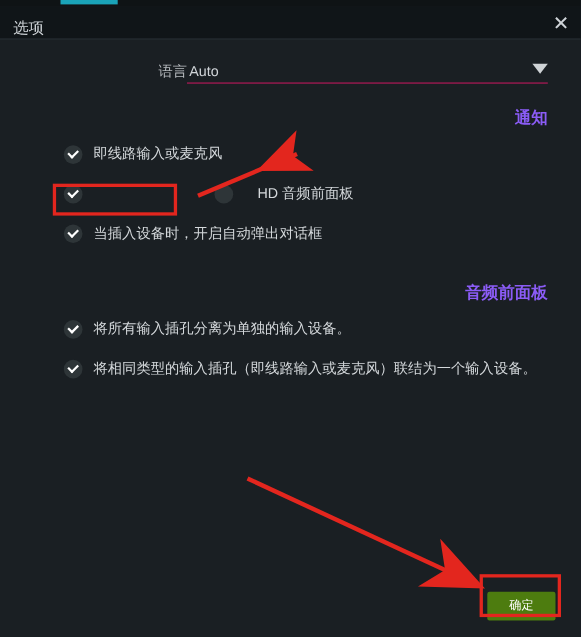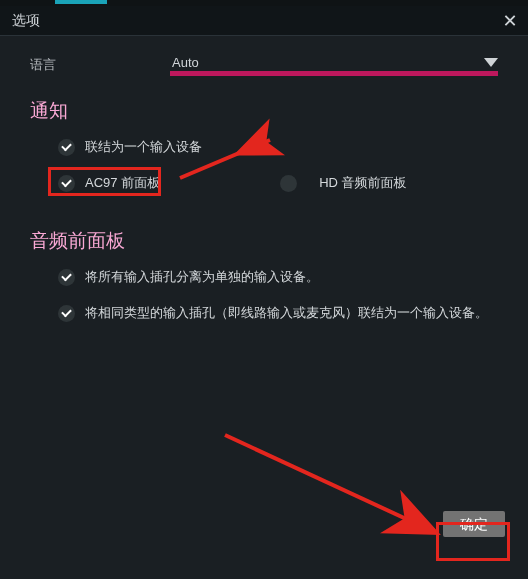--- a/index.html
+++ b/index.html
@@ -23,21 +23,21 @@
     left: 55px;
     top: 0;
     width: 52px;
     height: 4px;
     background: #1aa3b8;
   }
   .header {
     background: #101518;
     height: 30px;
     display: flex;
-    align-items: center;
+    align-items: flex-end;
     padding-left: 12px;
     position: relative;
     border-bottom: 1px solid #2a3238;
   }
   .header-title {
     font-size: 14px;
     color: #cfd4d8;
   }
   .close-btn {
     position: absolute;
@@ -46,35 +46,36 @@
     width: 24px;
     height: 24px;
     color: #cfd4d8;
     font-size: 18px;
     line-height: 24px;
     text-align: center;
     cursor: pointer;
   }
   .body {
     padding: 18px 30px 0 30px;
+    text-align: right;
   }
   .row-language {
     display: flex;
     align-items: center;
     margin-bottom: 22px;
   }
   .section-label {
     color: #b8bcc0;
     font-size: 13px;
     width: 140px;
   }
   .select-wrap {
     flex: 1;
     position: relative;
-    border-bottom: 5px solid #be185d;
+    border-bottom: 1px solid #be185d;
     height: 22px;
     display: flex;
     align-items: center;
     padding-left: 2px;
     padding-right: 18px;
     cursor: pointer;
   }
   .select-value {
     color: #d0d4d8;
     font-size: 13px;
@@ -82,23 +83,24 @@
   .select-caret {
     position: absolute;
     right: 0;
     top: 4px;
     width: 0; height: 0;
     border-left: 7px solid transparent;
     border-right: 7px solid transparent;
     border-top: 9px solid #cfd3d6;
   }
   .section-header {
-    color: #f9a8d4;
-    font-size: 19px;
+    color: #8b5cf6;
+    font-size: 15px;
     margin-bottom: 14px;
+    font-weight: bold;
   }
   .check-row {
     display: flex;
     align-items: center;
     margin-left: 28px;
     margin-bottom: 18px;
     position: relative;
   }
   .check-row .label {
     color: #d4d8db;
@@ -150,26 +152,26 @@
   }
   .hl-ok {
     left: 436px;
     top: 522px;
     width: 74px;
     height: 39px;
   }
   .ok-btn {
     position: absolute;
     left: 443px;
-    top: 511px;
+    top: 538px;
     width: 62px;
     height: 26px;
-    background: #737373;
+    background: #4d7c0f;
     color: #fff;
-    font-size: 14px;
+    font-size: 11px;
     text-align: center;
     line-height: 26px;
     border: none;
     cursor: pointer;
     border-radius: 2px;
   }
   svg.arrow {
     position: absolute;
     overflow: visible;
     pointer-events: none;
@@ -194,32 +196,35 @@
     <div class="section-label">语言</div>
     <div class="select-wrap">
       <span class="select-value">Auto</span>
       <span class="select-caret"></span>
     </div>
   </div>
 
   <div class="section-header">通知</div>
   <div class="check-row">
     <div class="checkbox checked"></div>
-    <span class="label">联结为一个输入设备</span>
+    <span class="label">即线路输入或麦克风</span>
   </div>
 
   <div class="jack-row">
     <div class="jack-item">
       <div class="checkbox checked"></div>
-      <span class="label">AC97 前面板</span>
     </div>
     <div class="jack-item hd">
       <div class="checkbox"></div>
       <span class="label">HD 音频前面板</span>
     </div>
+  </div>
+  <div class="check-row">
+    <div class="checkbox checked"></div>
+    <span class="label">当插入设备时，开启自动弹出对话框</span>
   </div>
 
   <div class="section-gap"></div>
 
   <div class="section-header">音频前面板</div>
   <div class="check-row">
     <div class="checkbox checked"></div>
     <span class="label">将所有输入插孔分离为单独的输入设备。</span>
   </div>
   <div class="check-row">

